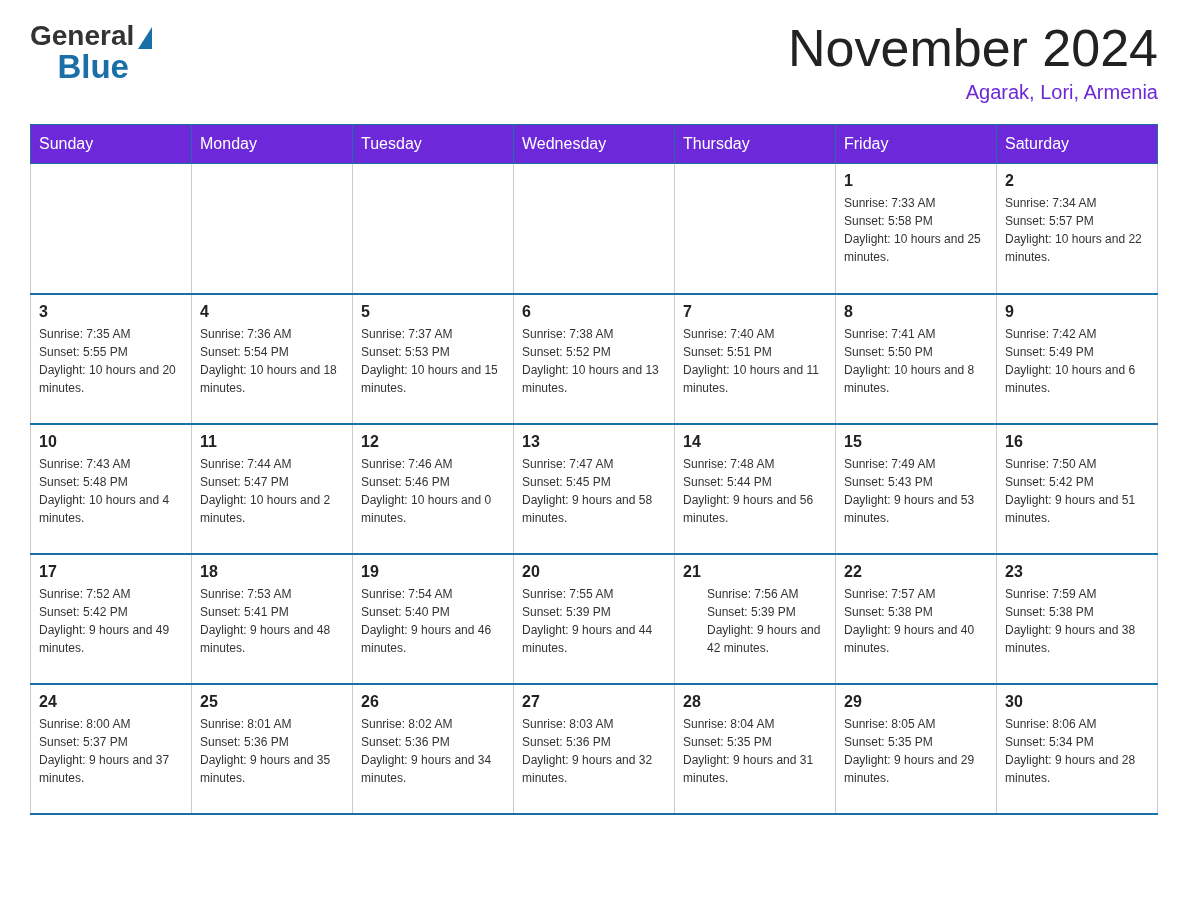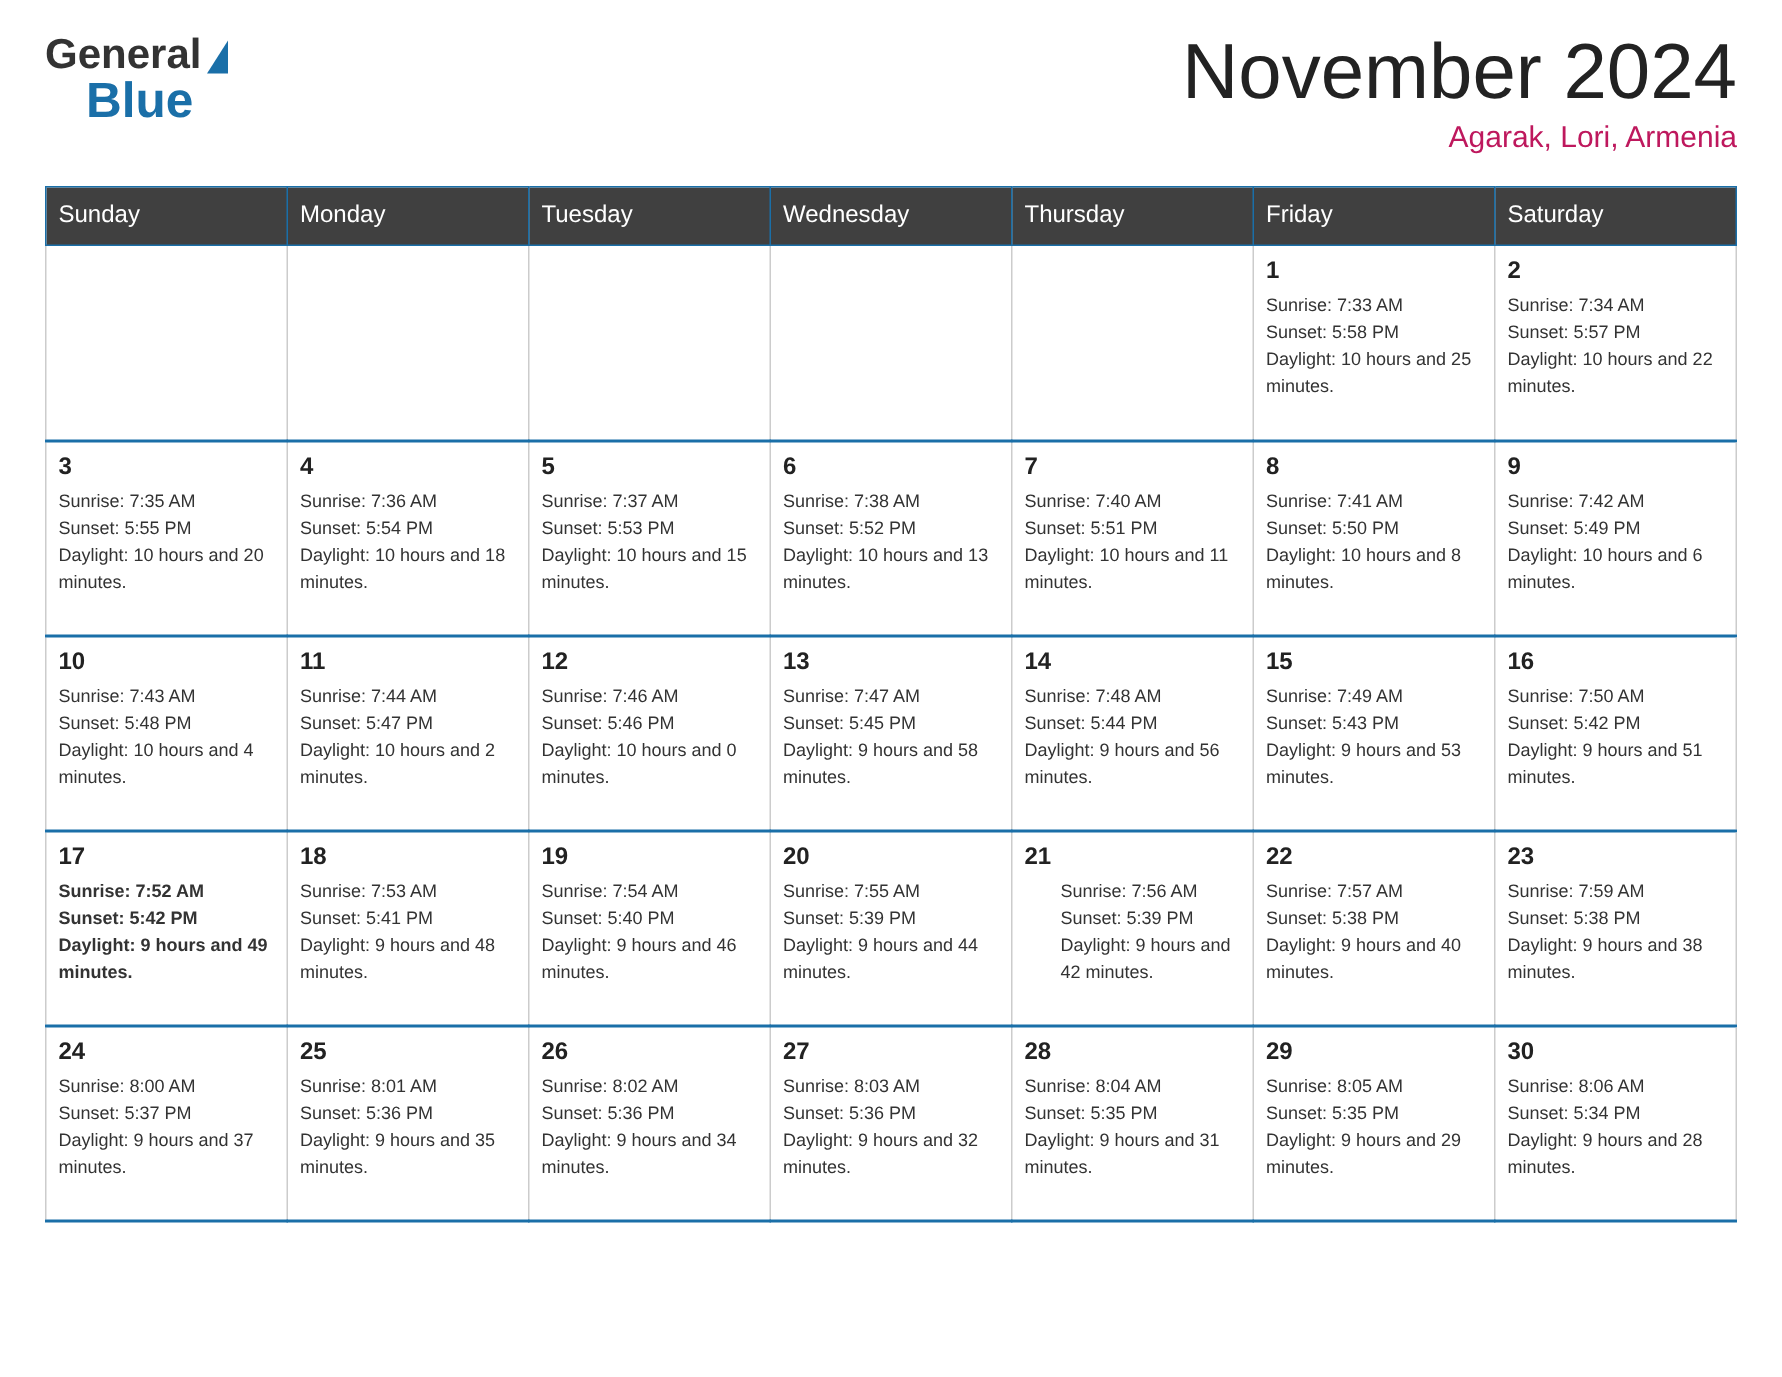--- a/index.html
+++ b/index.html
@@ -51,30 +51,30 @@
     }
     .month-title {
       font-size: 52px;
       font-weight: 300;
       color: #222;
       line-height: 1.1;
       margin-left: 36px;
     }
     .location {
       font-size: 20px;
-      color: #be185d;
+      color: #6d28d9;
       margin-top: 4px;
     }
     .calendar-table {
       width: 100%;
       border-collapse: collapse;
       table-layout: fixed;
     }
     .calendar-table thead th {
-      background-color: #404040;
+      background-color: #6d28d9;
       color: #fff;
       padding: 10px 8px;
       font-size: 16px;
       font-weight: normal;
       text-align: left;
       border: 1px solid #1a6fa8;
     }
     .calendar-table tbody tr {
       border-bottom: 2px solid #1a6fa8;
     }
@@ -238,21 +238,21 @@
         <td>
           <span class="day-number">16</span>
           <div class="day-info" style="white-space: pre-line;">Sunrise: 7:50 AM
 Sunset: 5:42 PM
 Daylight: 9 hours and 51 minutes.</div>
         </td>
       </tr>
       <tr>
         <td>
           <span class="day-number">17</span>
-          <div class="day-info" style="white-space: pre-line; font-weight: bold;">Sunrise: 7:52 AM
+          <div class="day-info" style="white-space: pre-line;">Sunrise: 7:52 AM
 Sunset: 5:42 PM
 Daylight: 9 hours and 49 minutes.</div>
         </td>
         <td>
           <span class="day-number">18</span>
           <div class="day-info" style="white-space: pre-line;">Sunrise: 7:53 AM
 Sunset: 5:41 PM
 Daylight: 9 hours and 48 minutes.</div>
         </td>
         <td>

